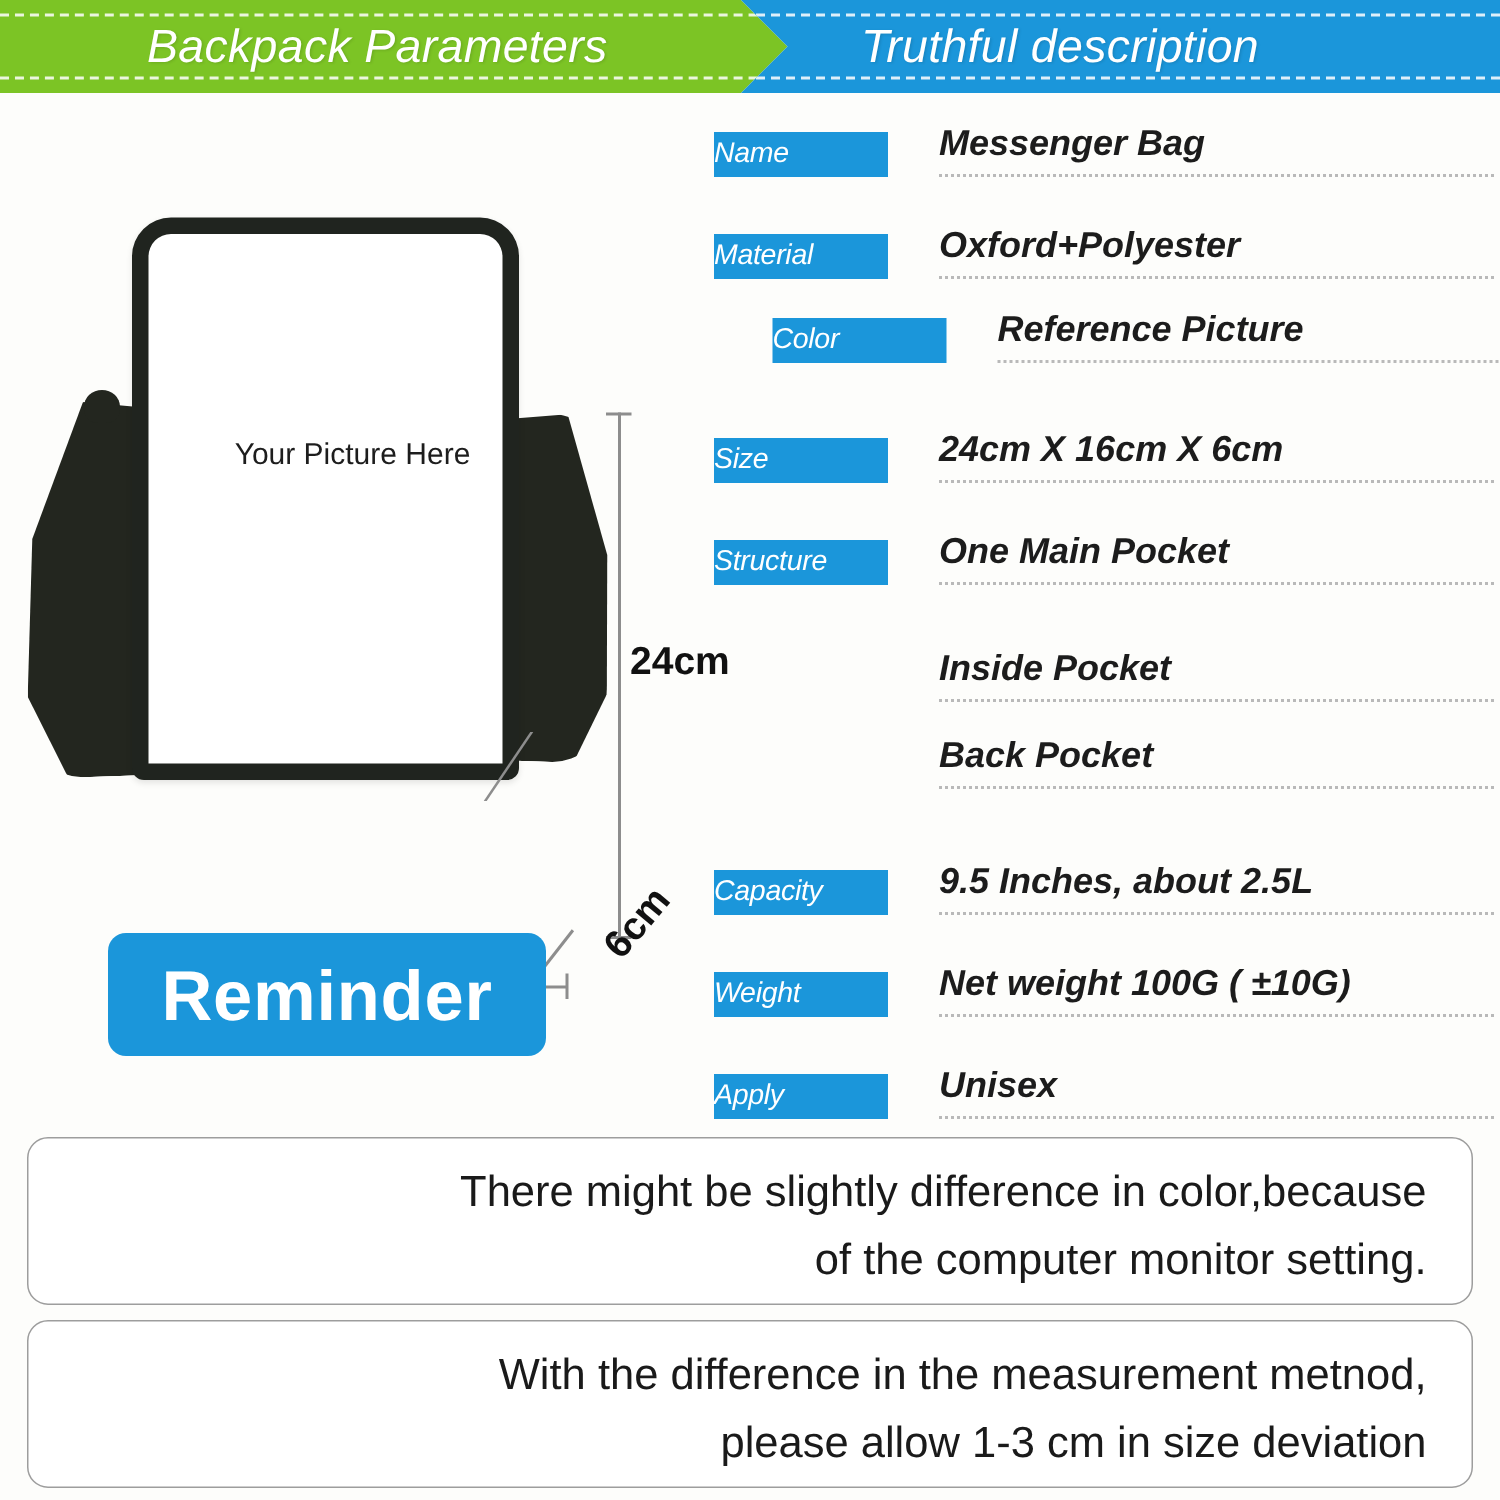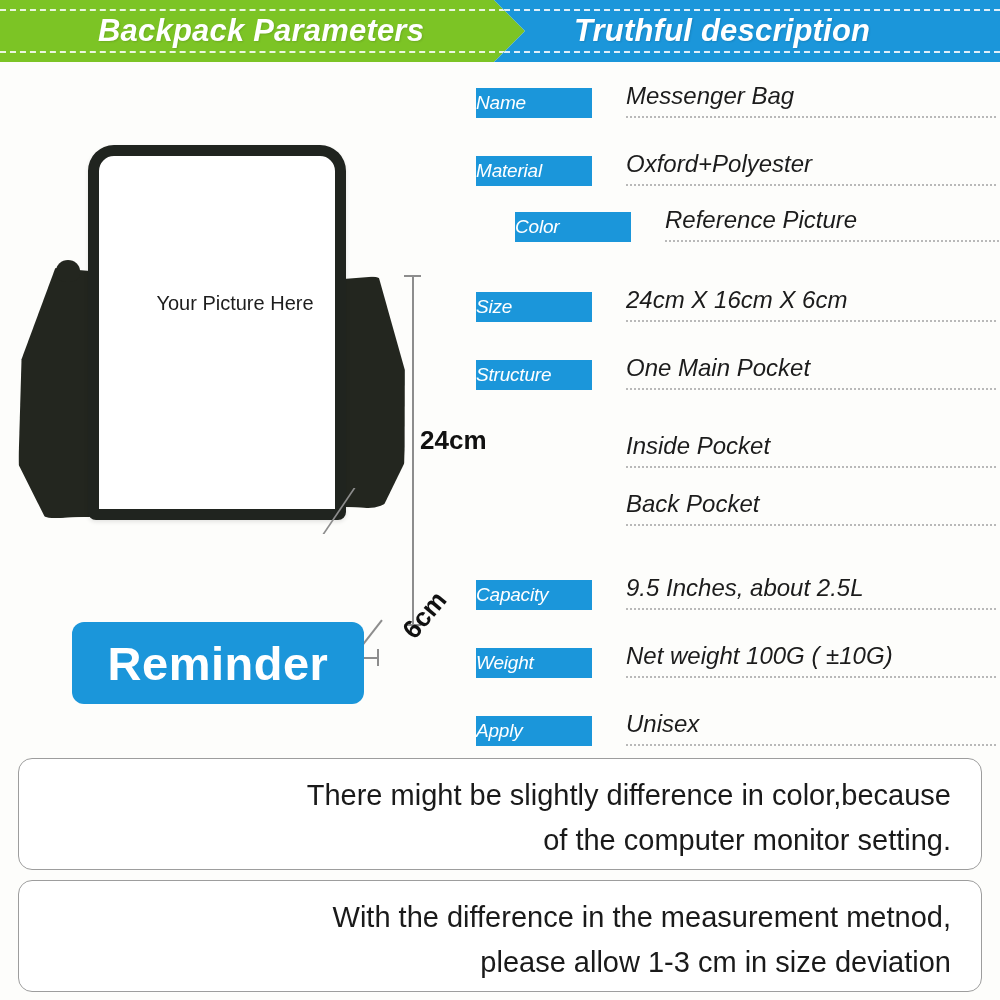--- a/index.html
+++ b/index.html
@@ -45,21 +45,21 @@
     left: 0; right: 0;
     height: 0;
     border-top: 2px dashed rgba(255,255,255,0.85);
   }
   .stitch.top { top: 9px; }
   .stitch.bot { bottom: 9px; }
   .band-title {
     position: relative;
     color: #ffffff;
     font-style: italic;
-    font-weight: bold;
+    font-weight: normal;
     font-size: 31px;
     letter-spacing: 0.2px;
     white-space: nowrap;
     text-shadow: 1px 1px 2px rgba(0,0,0,0.12);
   }
   #title-green { margin-left: 98px; }
   #title-blue  { margin-left: 80px; }
 
   
   #bag-panel {
@@ -221,20 +221,21 @@
     position: absolute;
     left: 150px;
     top: -4px;
     width: 370px;
     font-style: italic;
     font-size: 24px;
     color: #1c1c1c;
     white-space: nowrap;
     padding-bottom: 6px;
     border-bottom: 2px dotted #b9b9b9;
+    font-weight: bold;
   }
 
   
   .note-box {
     position: absolute;
     left: 18px;
     width: 964px;
     border: 1.5px solid #9d9d9d;
     border-radius: 14px;
     box-sizing: border-box;

